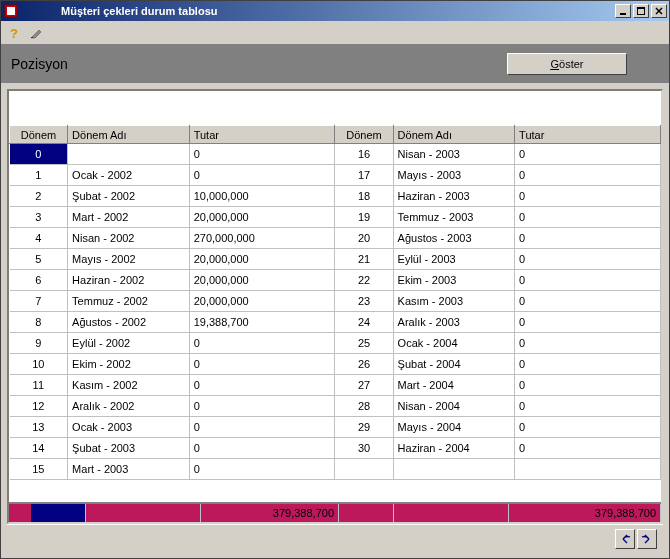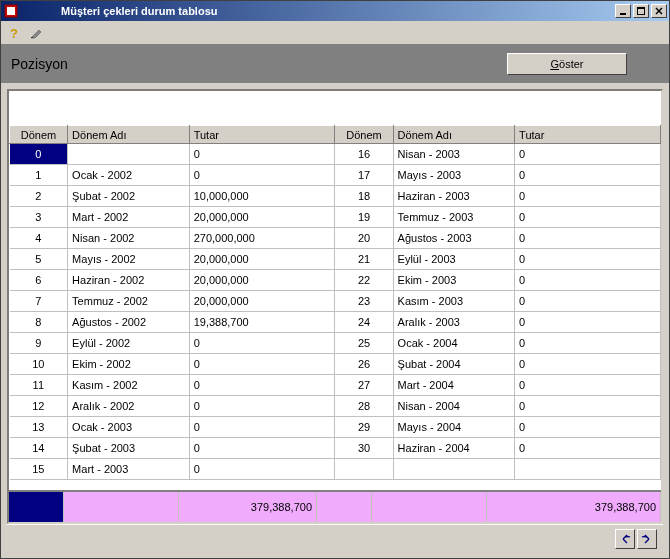--- a/index.html
+++ b/index.html
@@ -156,22 +156,23 @@
     overflow: hidden;
   }
   .col-donem { width: 55px; text-align: center; }
   .col-donemadi { width: 115px; text-align: left; }
   .col-tutar { width: 138px; text-align: left; }
   .sel-cell { background: #000080 !important; color: #fff; }
   .grid-body { flex: 1; overflow: hidden; margin-top: 34px; }
   .totals {
     border-top: 2px solid #808080;
     display: flex;
-    height: 32px;
-    background: #f0abfc;
+    height: 20px;
+    background: #be185d;
+    padding-left: 22px;
   }
   .totals div {
     border-right: 1px solid #c0c0c0;
     padding: 0 4px;
     display:flex;
     align-items:center;
     justify-content:flex-end;
   }
   .footer {
     height: 28px;

